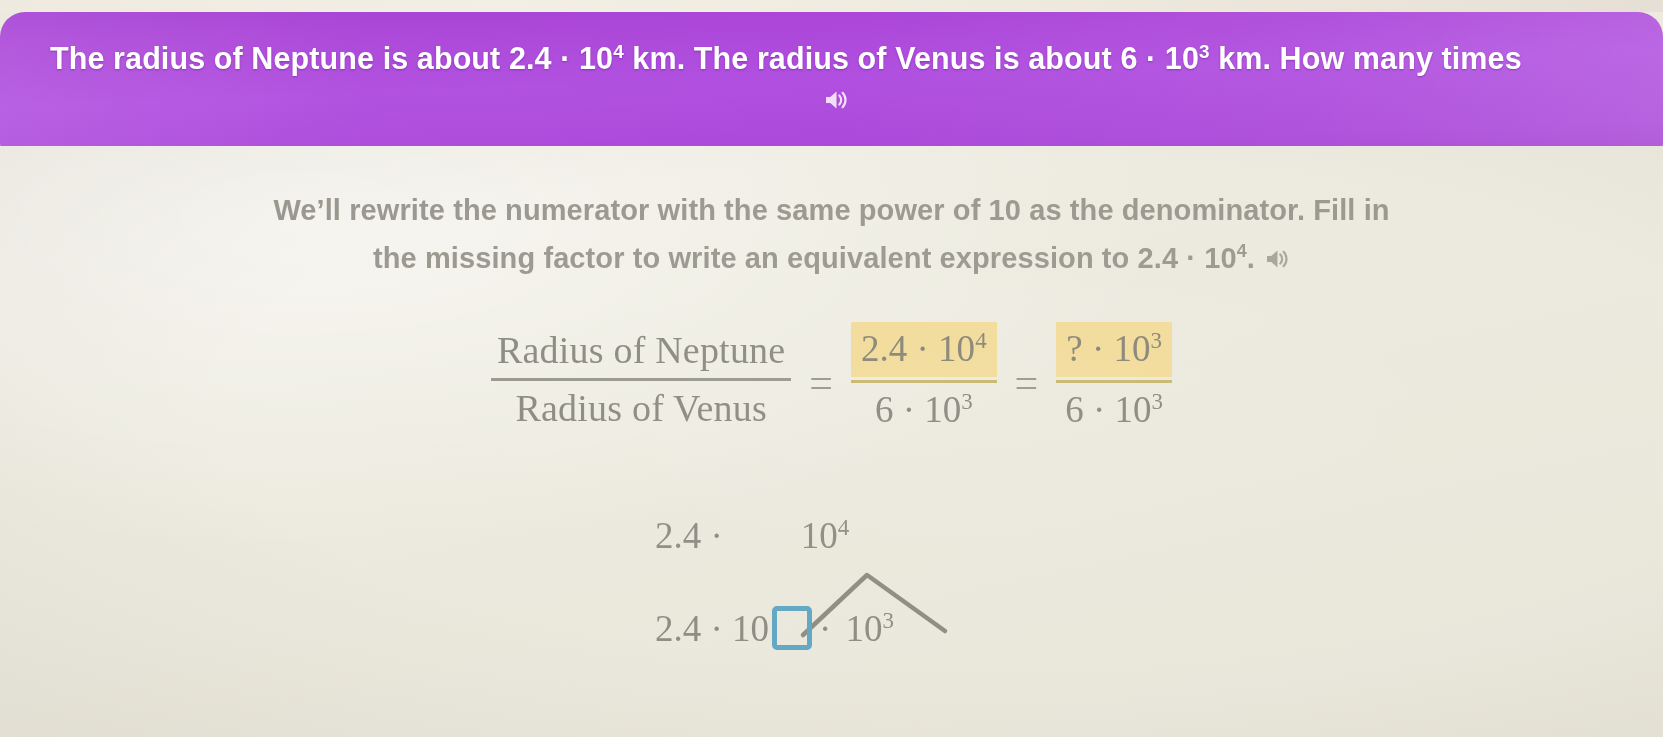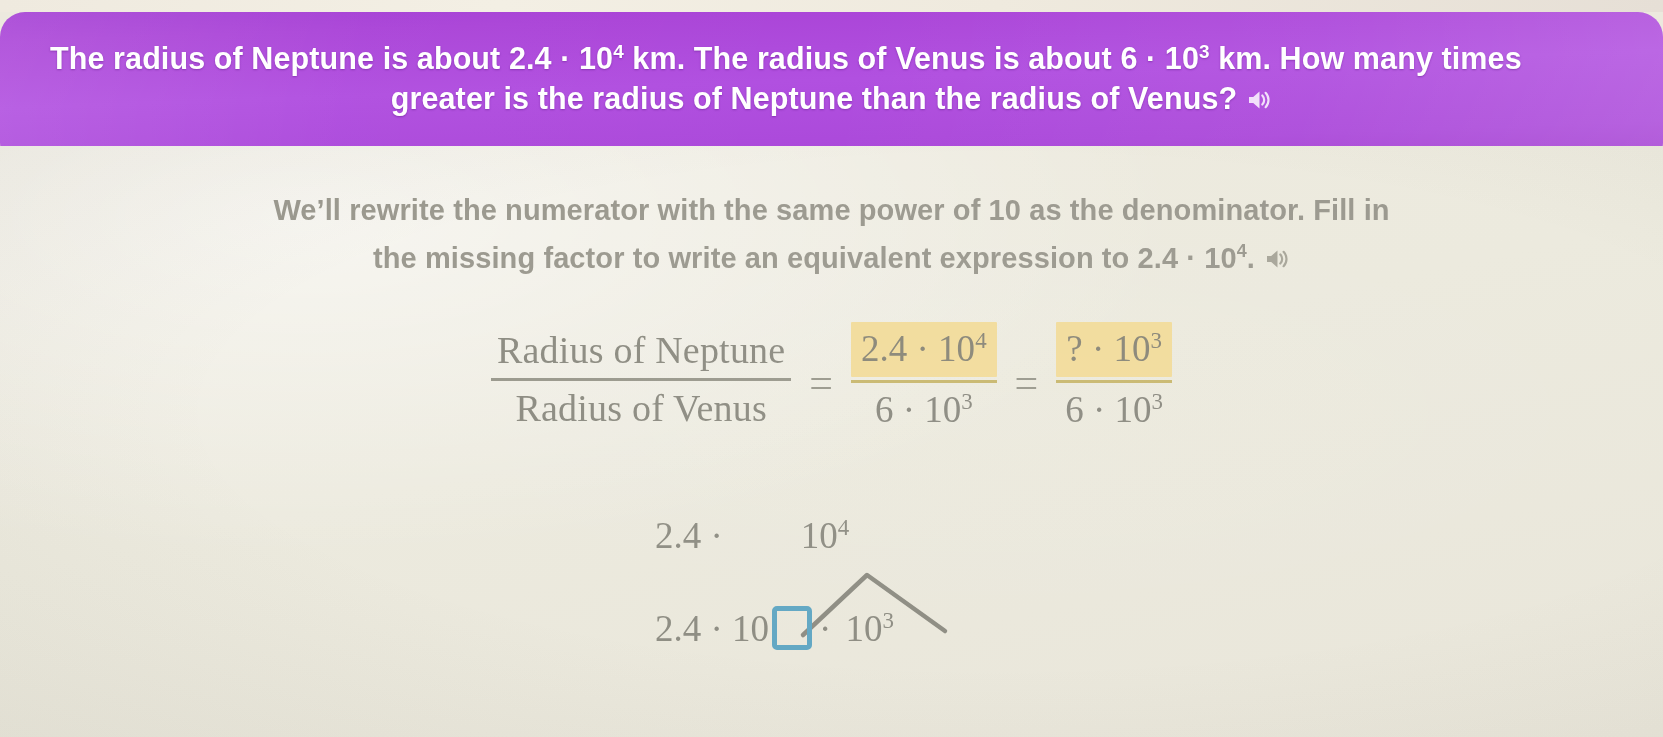--- a/index.html
+++ b/index.html
@@ -245,21 +245,21 @@
 <body>
 
 <div class="top-strip"></div>
 
 <div class="banner">
   <div class="banner-sheen"></div>
 
   <div class="banner-text">
     <span class="banner-line banner-line-1"><span>The radius of Neptune is about 2.4 · 10</span><sup>4</sup><span> km. The radius of Venus is about 6 · 10</span><sup>3</sup><span> km. How many times</span></span>
 
-    <span class="banner-line banner-line-2"><span>greater is the radius of Neptune than the radius of Venus?</span><span class="spk"><svg width="26" height="24" viewBox="0 0 26 24">
+    <span class="banner-line banner-line-2"><span class="spk"><svg width="26" height="24" viewBox="0 0 26 24">
           <path d="M3 9 h4.2 L13.5 3.6 v16.8 L7.2 15 H3 Z" fill="#f2e0fa"></path>
           <path d="M16.3 7.5 a6.4 6.4 0 0 1 0 9" fill="none" stroke="#f2e0fa" stroke-width="2.2" stroke-linecap="round"></path>
           <path d="M19.6 4.8 a10.4 10.4 0 0 1 0 14.4" fill="none" stroke="#f2e0fa" stroke-width="2.2" stroke-linecap="round"></path>
         </svg></span></span>
   </div>
 </div>
 
 <div class="body-area">
 
   <div class="prompt">

